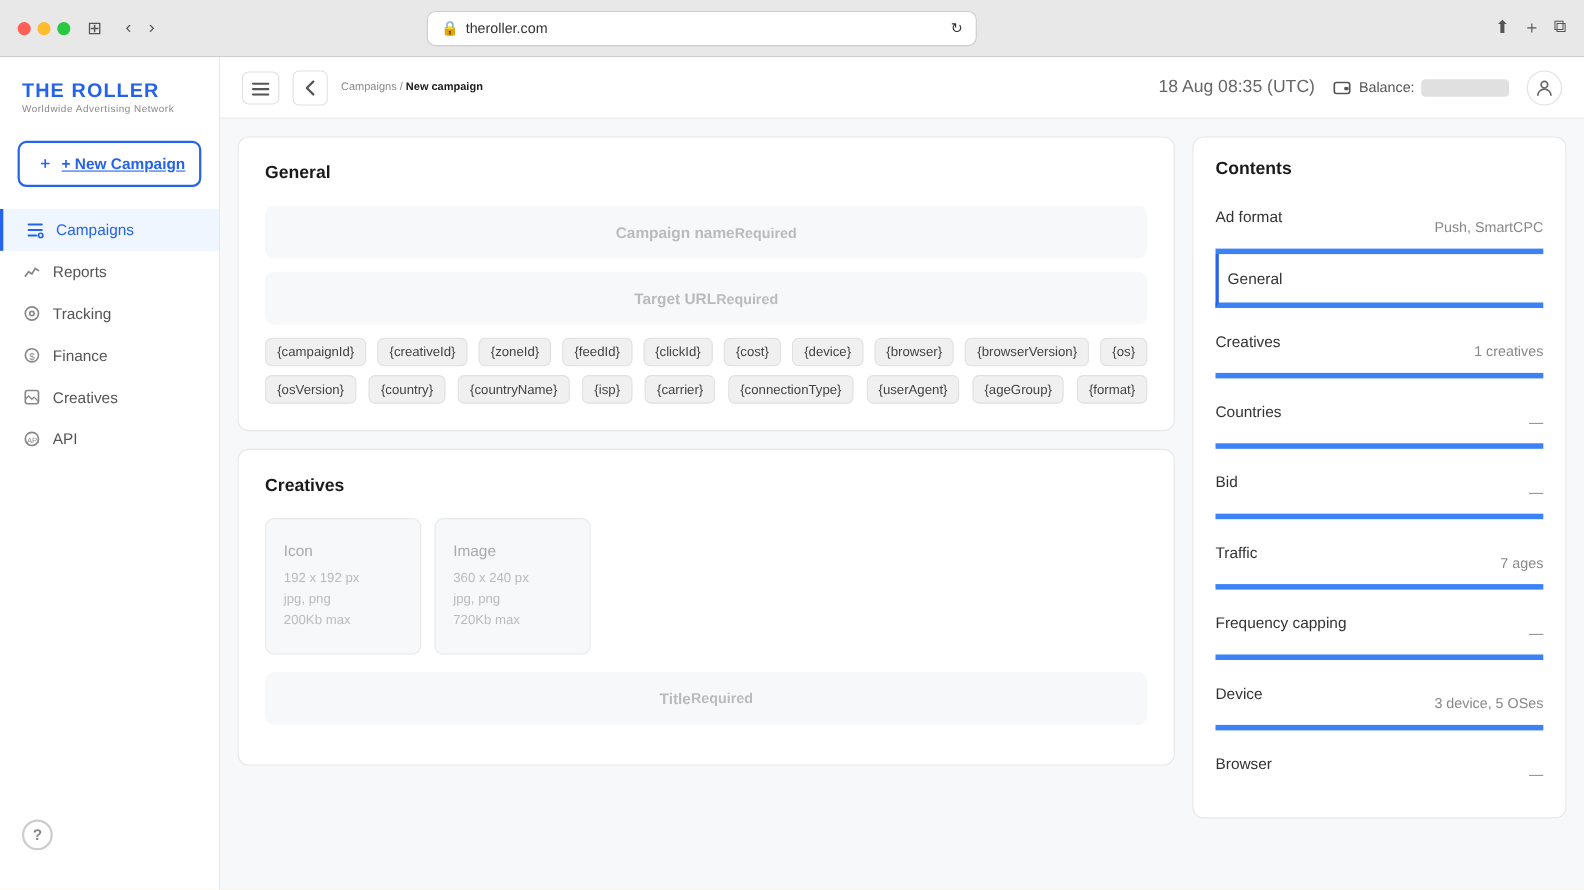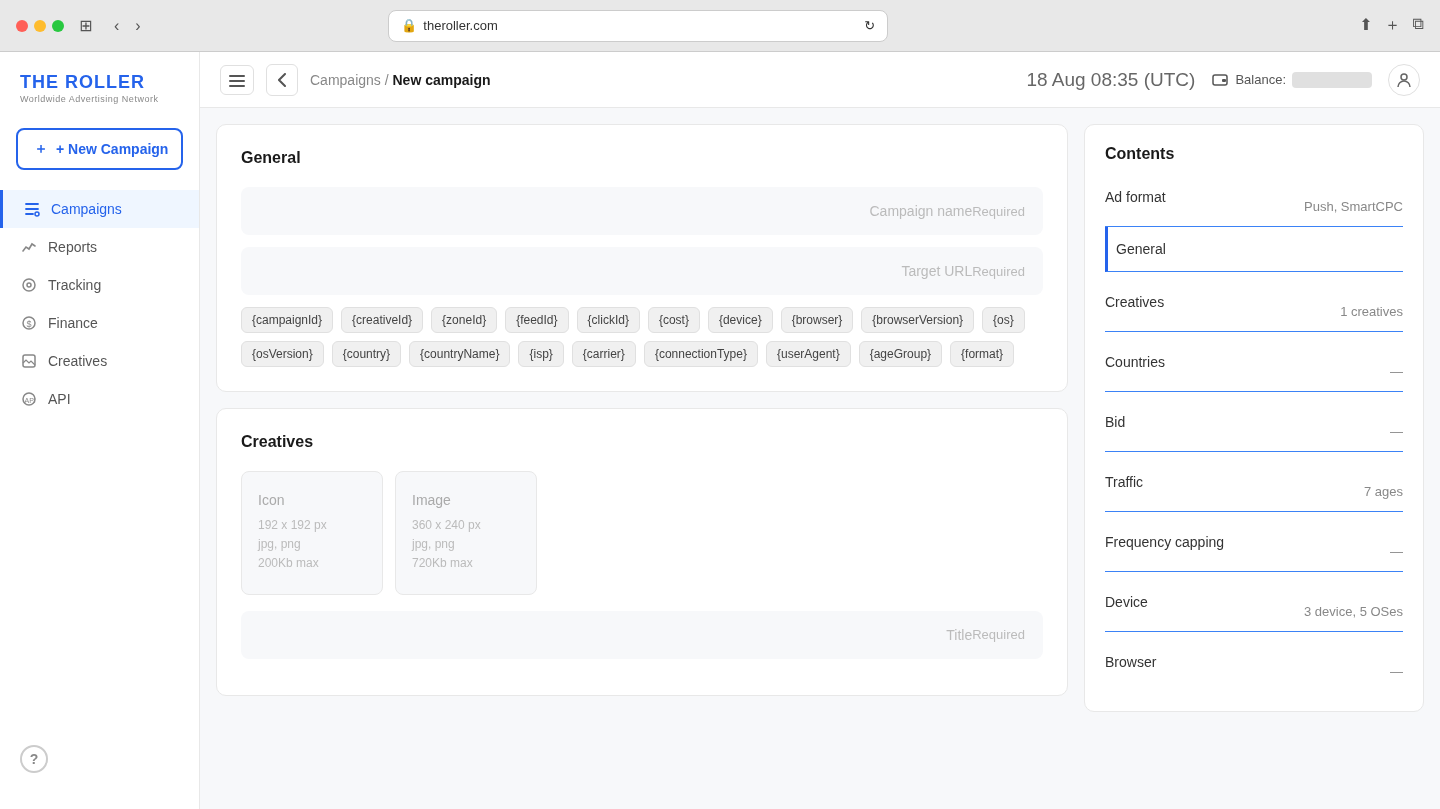--- a/index.html
+++ b/index.html
@@ -105,24 +105,24 @@
       background: white;
       border-bottom: 1px solid #e8e8e8;
       height: 56px;
       display: flex;
       align-items: center;
       padding: 0 20px;
       gap: 12px;
     }
     .header-menu-btn { background: none; border: 1px solid #e0e0e0; border-radius: 6px; padding: 6px 8px; cursor: pointer; color: #555; font-size: 14px; }
     .header-back-btn { background: none; border: 1px solid #e0e0e0; border-radius: 6px; width: 32px; height: 32px; cursor: pointer; color: #555; font-size: 16px; display: flex; align-items: center; justify-content: center; }
-    .breadcrumb { font-size: 14px; color: #888; }
+    .breadcrumb { font-size: 10px; color: #888; }
     .breadcrumb strong { color: #1a1a1a; font-weight: 600; }
     .header-right { margin-left: auto; display: flex; align-items: center; gap: 16px; }
-    .timestamp { font-size: 19px; color: #666; }
+    .timestamp { font-size: 16px; color: #666; }
     .balance-area { display: flex; align-items: center; gap: 6px; font-size: 13px; color: #555; text-align: center; }
     .balance-value { background: #e0e0e0; border-radius: 4px; width: 80px; height: 16px; }
     .user-icon { width: 32px; height: 32px; border-radius: 50%; border: 1px solid #e0e0e0; display: flex; align-items: center; justify-content: center; cursor: pointer; color: #666; font-size: 16px; }
 
     
     .content-area {
       flex: 1;
       display: flex;
       gap: 16px;
       padding: 16px;
@@ -147,27 +147,28 @@
     }
 
     
     .form-field {
       background: #f7f8fa;
       border-radius: 8px;
       padding: 16px 18px;
       margin-bottom: 12px;
       display: flex;
       align-items: center;
-      justify-content: flex-end;
+      justify-content: center;
+      font-weight: bold;
     }
     .form-field-placeholder { color: #bbb; font-size: 14px; }
     .form-field-required { color: #bbb; font-size: 13px; }
 
     
-    .tags-container { display: flex; flex-wrap: wrap; gap: 8px; margin-top: 4px; }
+    .tags-container { display: flex; flex-wrap: wrap; gap: 8px; margin-top: 4px; justify-content: space-between; }
     .tag {
       background: #f0f0f0;
       border-radius: 6px;
       padding: 5px 10px;
       font-size: 12px;
       color: #444;
       cursor: pointer;
       border: 1px solid #e0e0e0;
     }
 
@@ -196,21 +197,21 @@
       border: 1px solid #e8e8e8;
       padding: 20px;
       height: fit-content;
     }
     .contents-title { font-size: 16px; font-weight: 600; color: #1a1a1a; margin-bottom: 4px; }
     .contents-item {
       display: flex;
       align-items: center;
       justify-content: space-between;
       padding: 12px 0;
-      border-bottom: 1px solid #3b82f6;
+      border-bottom: 5px solid #3b82f6;
       cursor: pointer;
     }
     .contents-item:last-child { border-bottom: none; }
     .contents-item-label { font-size: 14px; color: #333; }
     .contents-item-value { font-size: 13px; color: #888; margin-top: 20px; }
     .contents-item.active-section { border-left: 3px solid #2563eb; padding-left: 8px; }
 
     
     svg { display: inline-block; vertical-align: middle; }
   </style>
@@ -246,21 +247,21 @@
     <div class="logo">
       <div class="logo-text">
         <span>THE</span>
         <span style="color:#2563eb;">ROLLER</span>
       </div>
       <div class="logo-sub">Worldwide Advertising Network</div>
     </div>
 
     <button class="new-campaign-btn">
       <span>＋</span>
-      <span style="white-space:nowrap;">+ New Campaign</span>
+      <span style="white-space:nowrap;text-decoration:underline;">+ New Campaign</span>
     </button>
 
     <div class="nav-item active">
       <div class="nav-icon">
         <svg width="16" height="16" viewBox="0 0 16 16" fill="none">
           <path d="M2 3h12M2 8h12M2 13h7" stroke="#2563eb" stroke-width="1.8" stroke-linecap="round"></path>
           <circle cx="13" cy="13" r="2" stroke="#2563eb" stroke-width="1.5"></circle>
         </svg>
       </div>
       <span>Campaigns</span>

